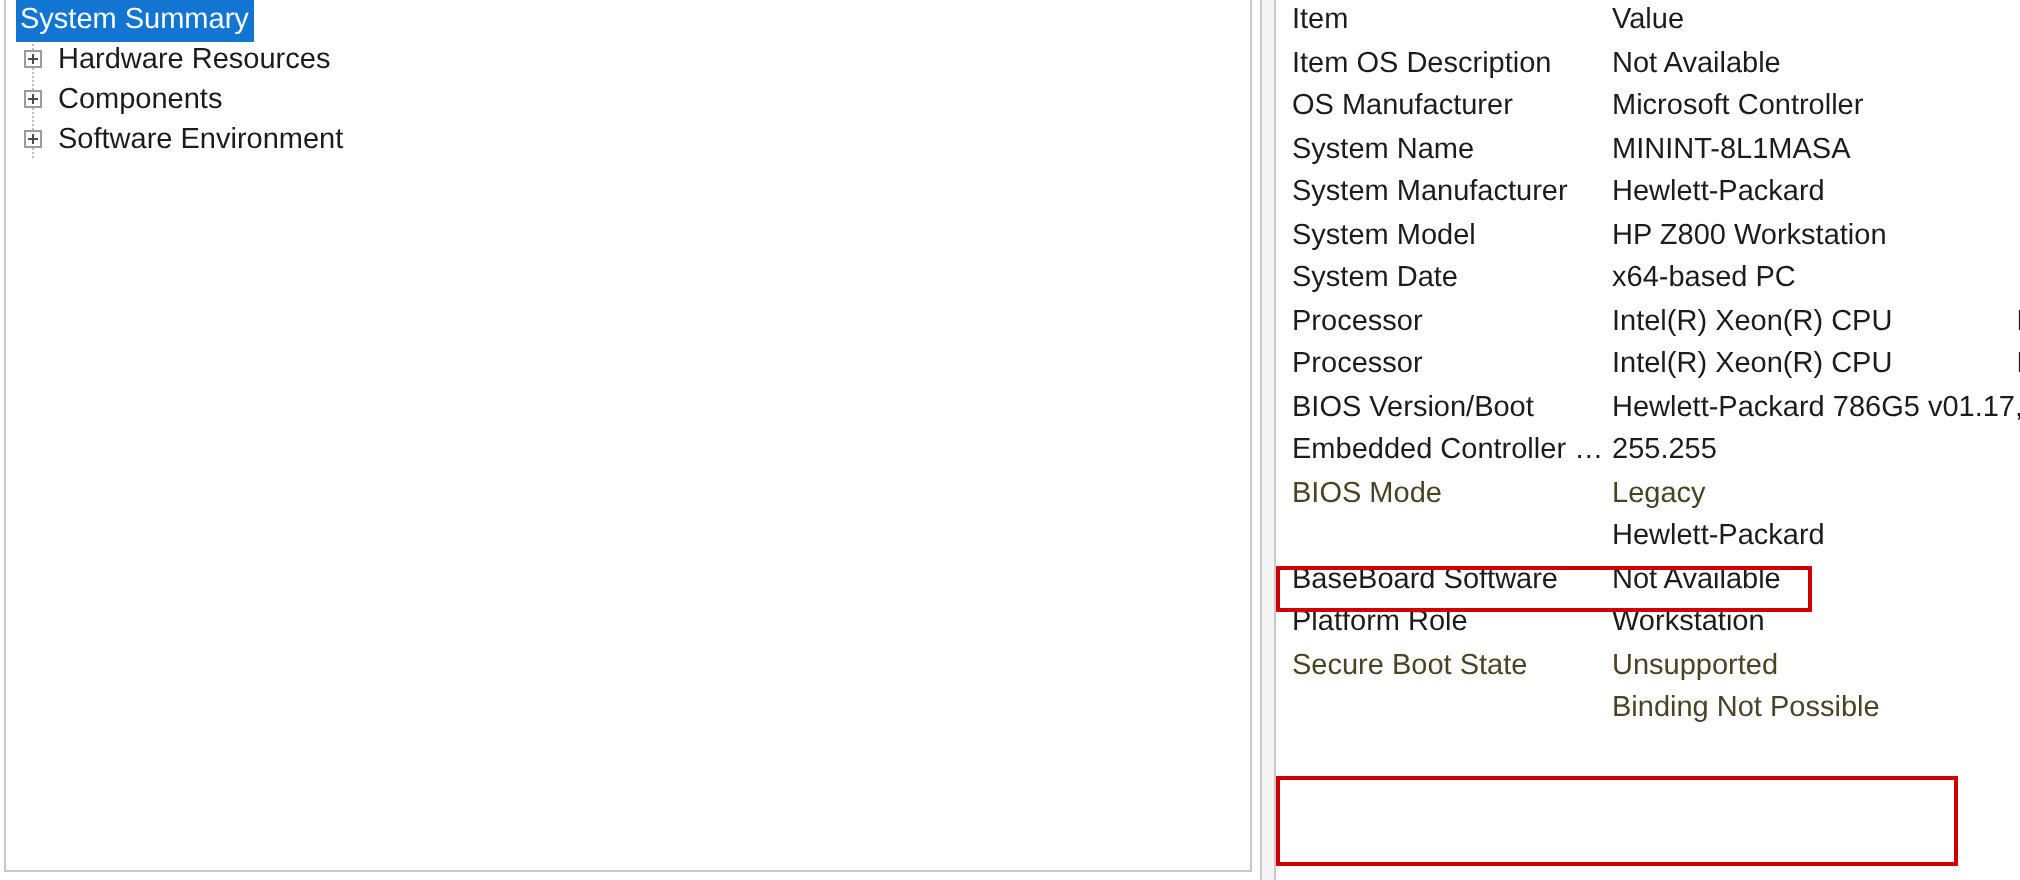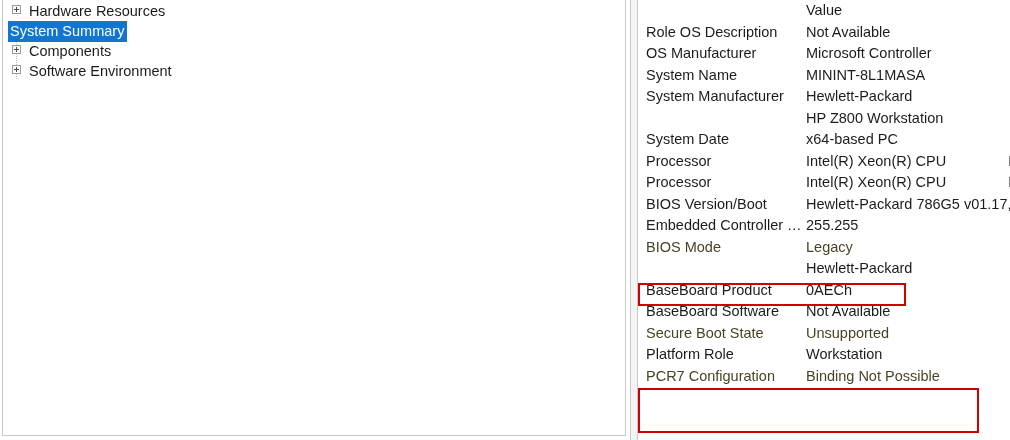--- a/index.html
+++ b/index.html
@@ -191,51 +191,53 @@
   }
 </style>
 </head>
 <body>
 
 <div id="msinfo-window">
 
   <div id="tree-pane">
     <div class="tree-connector"></div>
     <ul class="tree-list" id="tree-list">
+        <li class="tree-node root-node selected"><span class="node-label">System Summary</span></li>
         <li class="tree-node child-node"><span class="expander"></span><span class="node-label">Hardware Resources</span></li>
-        <li class="tree-node root-node selected"><span class="node-label">System Summary</span></li>
         <li class="tree-node child-node"><span class="expander"></span><span class="node-label">Components</span></li>
         <li class="tree-node child-node"><span class="expander"></span><span class="node-label">Software Environment</span></li>
       </ul>
   </div>
 
   <div id="pane-splitter"></div>
 
   <div id="details-pane">
     <div id="details-list">
         <div class="detail-row">
+          <span class="col-item">Item</span>
           <span class="col-value"><span>Value</span></span>
         </div>
         <div class="detail-row">
-          <span class="col-item">Role OS Description</span>
+          <span class="col-item">Item OS Description</span>
           <span class="col-value"><span>Not Available</span></span>
         </div>
         <div class="detail-row">
           <span class="col-item">OS Manufacturer</span>
           <span class="col-value"><span>Microsoft Controller</span></span>
         </div>
         <div class="detail-row">
           <span class="col-item">System Name</span>
           <span class="col-value"><span>MININT-8L1MASA</span></span>
         </div>
         <div class="detail-row">
           <span class="col-item">System Manufacturer</span>
           <span class="col-value"><span>Hewlett-Packard</span></span>
         </div>
         <div class="detail-row">
+          <span class="col-item">System Model</span>
           <span class="col-value"><span>HP Z800 Workstation</span></span>
         </div>
         <div class="detail-row">
           <span class="col-item">System Date</span>
           <span class="col-value"><span>x64-based PC</span></span>
         </div>
         <div class="detail-row">
           <span class="col-item">Processor</span>
           <span class="col-value"><span>Intel(R) Xeon(R) CPU</span><span class="val-ext">E5506</span></span>
         </div>
@@ -252,37 +254,32 @@
           <span class="col-value"><span>255.255</span></span>
         </div>
         <div class="detail-row flagged">
           <span class="col-item">BIOS Mode</span>
           <span class="col-value"><span>Legacy</span></span>
         </div>
         <div class="detail-row">
           <span class="col-value"><span>Hewlett-Packard</span></span>
         </div>
         <div class="detail-row">
-          <span class="col-item">BaseBoard Product</span>
-          <span class="col-value"><span>0AECh</span></span>
-        </div>
-        <div class="detail-row">
           <span class="col-item">BaseBoard Software</span>
           <span class="col-value"><span>Not Available</span></span>
+        </div>
+        <div class="detail-row">
+          <span class="col-item">Platform Role</span>
+          <span class="col-value"><span>Workstation</span></span>
         </div>
         <div class="detail-row flagged">
           <span class="col-item">Secure Boot State</span>
           <span class="col-value"><span>Unsupported</span></span>
         </div>
-        <div class="detail-row">
-          <span class="col-item">Platform Role</span>
-          <span class="col-value"><span>Workstation</span></span>
-        </div>
         <div class="detail-row flagged">
-          <span class="col-item">PCR7 Configuration</span>
           <span class="col-value"><span>Binding Not Possible</span></span>
         </div>
       </div>
   </div>
 
   <div class="annotation-box" id="annotation-bios-mode" style="border-color: rgb(208, 0, 0);"></div>
   <div class="annotation-box" id="annotation-secure-boot" style="border-color: rgb(208, 0, 0);"></div>
 
 </div>
 

